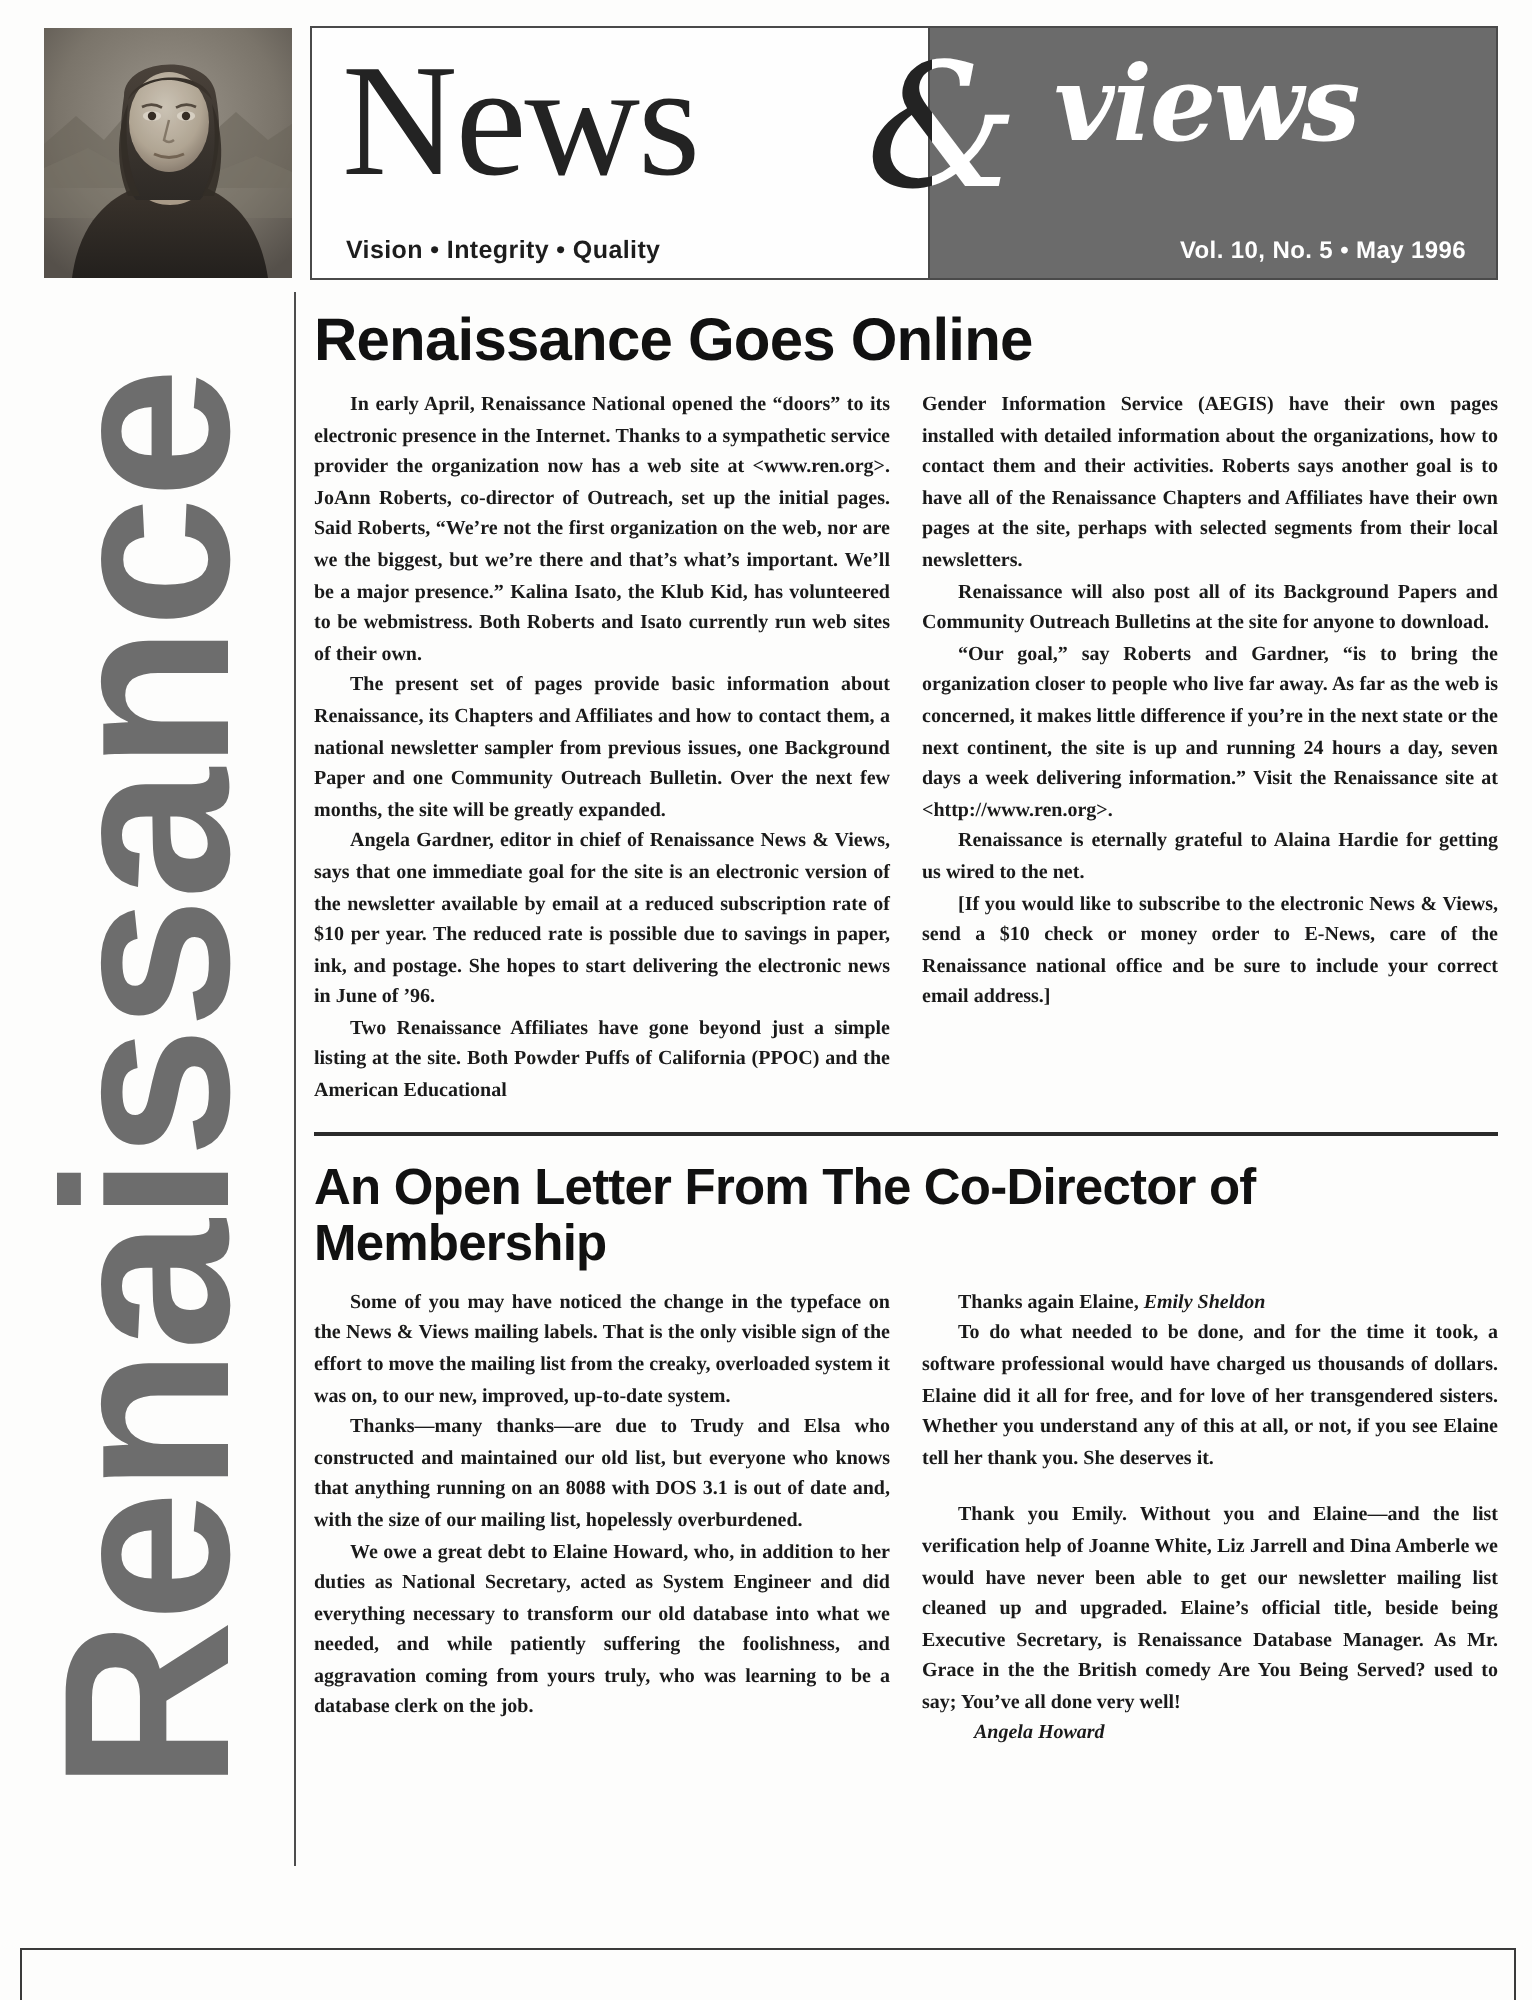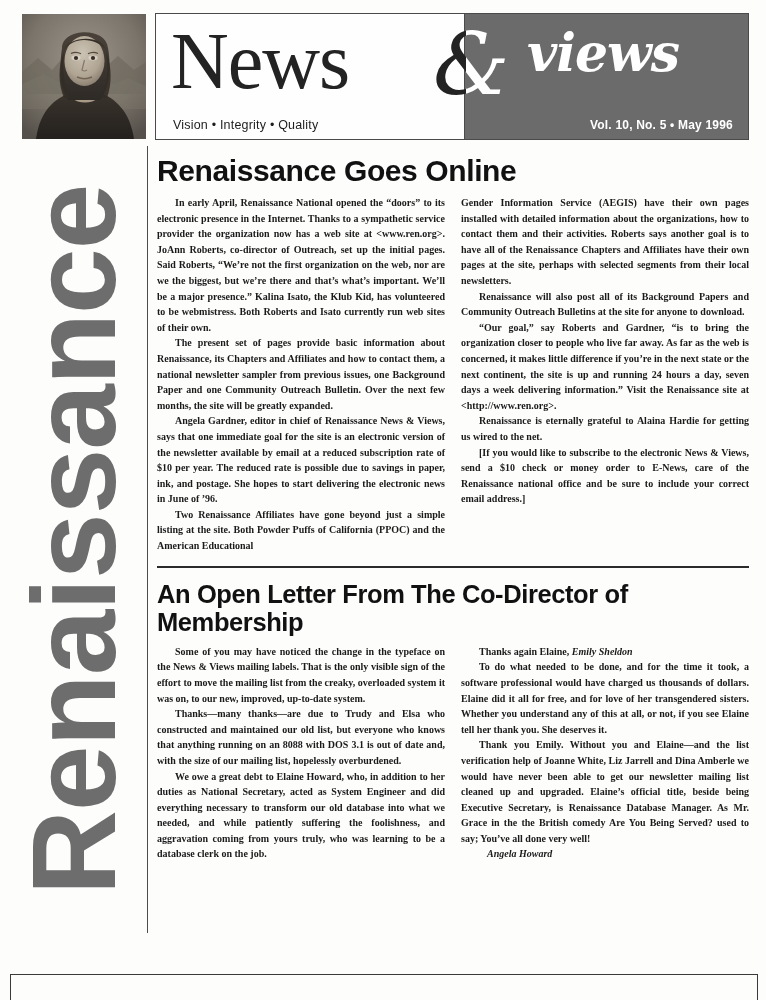--- a/index.html
+++ b/index.html
@@ -122,21 +122,21 @@
   }
   .dark .wm-news, .dark .wm-amp, .dark .wm-views { color: #ffffff; }
   .light .wm-news, .light .wm-amp, .light .wm-views { color: #232323; }
 
   .tagline {
     position: absolute;
     left: 18px;
     bottom: 8px;
     font-family: "Liberation Sans", sans-serif;
     font-size: 12.5px;
-    font-weight: normal;
+    font-weight: bold;
     letter-spacing: 0.2px;
     color: #1d1d1d;
     z-index: 5;
     text-align: center;
   }
   .volinfo {
     position: absolute;
     right: 16px;
     bottom: 8px;
     font-family: "Liberation Sans", sans-serif;
@@ -210,21 +210,21 @@
     text-justify: inter-word;
     hyphens: none;
     font-weight: bold;
   }
   .col p {
     margin: 0;
     text-indent: 18px;
   }
   .col p.noindent { text-indent: 0; }
   .col p.sig { text-indent: 26px; font-style: italic; }
-  .col p.spacer-before { }
+  .col p.spacer-before { margin-top: 13px; }
   em { font-style: italic; }
 
   .section-rule {
     height: 2px;
     background: #2b2b2b;
     margin: 12px 0 7px 0;
   }
 
   
   .bottom-box {

